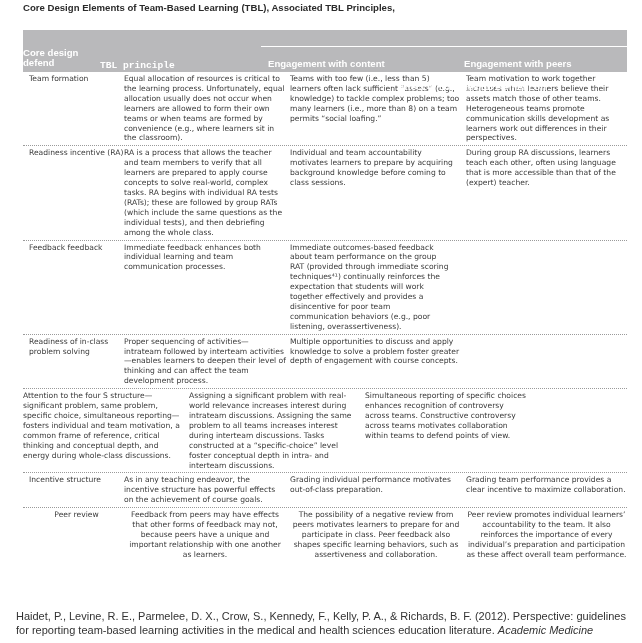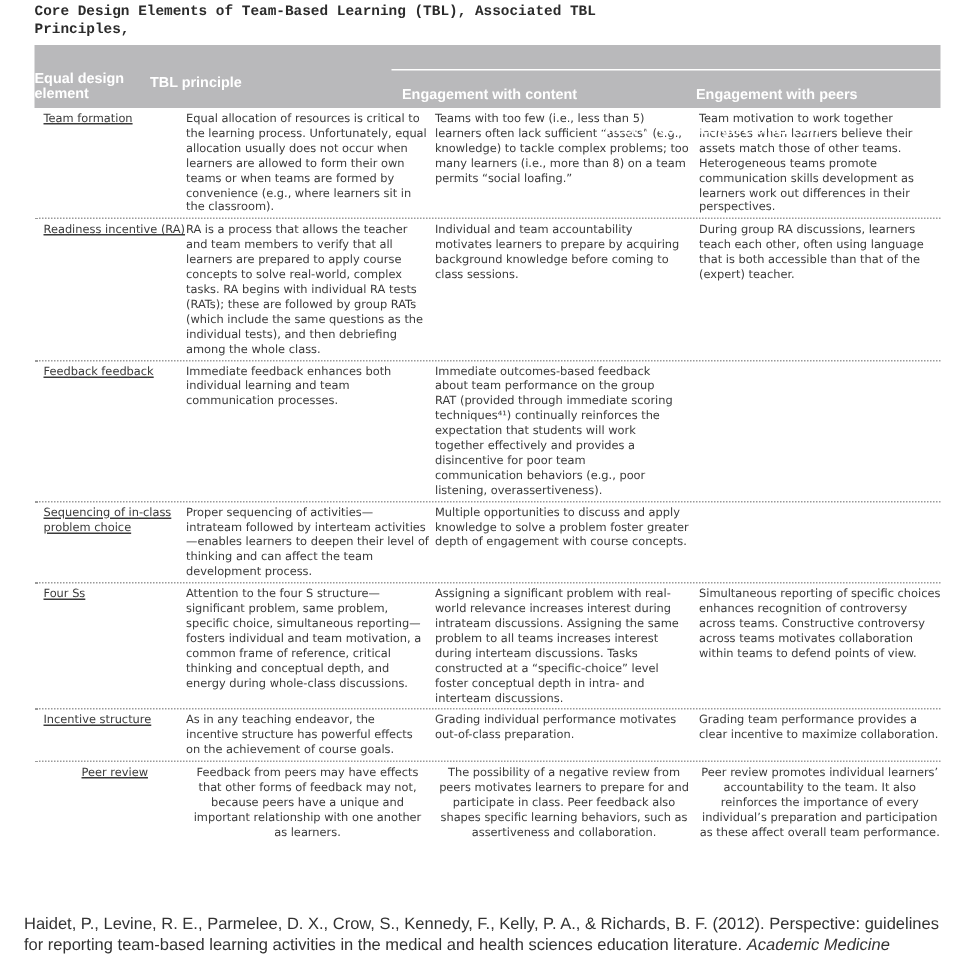--- a/index.html
+++ b/index.html
@@ -1,81 +1,80 @@
 <!DOCTYPE html>
 <html><head>
 <meta charset="utf-8">
 <style>
   html, body { margin: 0; padding: 0; background: #ffffff; }
   body { width: 642px; height: 643px; position: relative; overflow: hidden;
          font-family: "DejaVu Sans", sans-serif; color: #333333; }
   .title { position: absolute; left: 23px; top: 2px; width: 420px;
-           font-family: Liberation Mono, monospace; font-weight: bold;
+           font-family: Liberation Sans, sans-serif; font-weight: bold;
            font-size: 9.6px; line-height: 11.5px; color: #2b2b2b; }
   .tbl { position: absolute; left: 23px; top: 30px; width: 604px; }
   .head { background: #b9b9bb; height: 42px; position: relative; color: #ffffff;
           font-family: "Liberation Sans", sans-serif; font-weight: bold; font-size: 9.6px; }
   .head .span-label { position: absolute; left: 284px; right: 0; top: 3px; text-align: center; padding-left: 10px; margin-top: 48px; }
   .head .span-rule { position: absolute; left: 238px; right: 0; top: 16px; height: 1px; background: #ffffff; }
   .head .h1 { position: absolute; left: 0px; top: 18px; line-height: 10px; }
-  .head .h2 { position: absolute; left: 77px; top: 20px; }
+  .head .h2 { position: absolute; left: 77px; top: 30px; font-family: Liberation Mono, monospace; }
   .head .h3 { position: absolute; left: 245px; top: 28px; }
   .head .h4 { position: absolute; left: 441px; top: 28px; }
   .row { display: flex; border-bottom: 1px dotted #9a9a9a; font-size: 7.6px; line-height: 9.9px; color: #3a3a3a; }
   .row:last-child { border-bottom: none; text-align: center; }
   .c1 { width: 101px; padding: 2px 0 2px 4px; box-sizing: border-box; flex: none; }
   .c2 { width: 166px; padding: 2px 4px 2px 0; box-sizing: border-box; flex: none; }
   .c3 { width: 176px; padding: 2px 4px 2px 0; box-sizing: border-box; flex: none; }
   .c4 { width: 161px; padding: 2px 0 2px 0; box-sizing: border-box; flex: none; }
-  .c1 { padding-left: 6px; text-decoration: underline; }
+  .c1 { padding-left: 6px; }
   .citation { position: absolute; left: 16px; top: 609px; width: 624px;
               font-family: "Liberation Sans", sans-serif; font-size: 11px; line-height: 14px; color: #333333; }
   .citation i { font-style: italic; }
 </style>
 </head>
 <body>
 
 <div class="title">
   <div>Core Design Elements of Team-Based Learning (TBL), Associated TBL Principles,</div>
 </div>
 
 <div class="tbl">
   <div class="head">
     <div class="span-label">Effect of core design element on</div>
     <div class="span-rule"></div>
-    <div class="h1" style="width:70px;"><span>Equal design element</span></div>
+    <div class="h1" style="width:70px;"><span>Core design defend</span></div>
     <div class="h2">TBL principle</div>
     <div class="h3">Engagement with content</div>
     <div class="h4">Engagement with peers</div>
   </div>
 
   <div class="row">
     <div class="c1">Team formation</div>
     <div class="c2">Equal allocation of resources is critical to the learning process. Unfortunately, equal allocation usually does not occur when learners are allowed to form their own teams or when teams are formed by convenience (e.g., where learners sit in the classroom).</div>
     <div class="c3">Teams with too few (i.e., less than 5) learners often lack sufficient “assets” (e.g., knowledge) to tackle complex problems; too many learners (i.e., more than 8) on a team permits “social loafing.”</div>
     <div class="c4">Team motivation to work together increases when learners believe their assets match those of other teams. Heterogeneous teams promote communication skills development as learners work out differences in their perspectives.</div>
   </div>
   <div class="row">
     <div class="c1">Readiness incentive (RA)</div>
     <div class="c2">RA is a process that allows the teacher and team members to verify that all learners are prepared to apply course concepts to solve real-world, complex tasks. RA begins with individual RA tests (RATs); these are followed by group RATs (which include the same questions as the individual tests), and then debriefing among the whole class.</div>
     <div class="c3">Individual and team accountability motivates learners to prepare by acquiring background knowledge before coming to class sessions.</div>
-    <div class="c4">During group RA discussions, learners teach each other, often using language that is both accessible than that of the (expert) teacher.</div>
+    <div class="c4">During group RA discussions, learners teach each other, often using language that is more accessible than that of the (expert) teacher.</div>
   </div>
   <div class="row">
     <div class="c1">Feedback feedback</div>
     <div class="c2">Immediate feedback enhances both individual learning and team communication processes.</div>
     <div class="c4">Immediate outcomes-based feedback about team performance on the group RAT (provided through immediate scoring techniques⁴¹) continually reinforces the expectation that students will work together effectively and provides a disincentive for poor team communication behaviors (e.g., poor listening, overassertiveness).</div>
   </div>
   <div class="row">
-    <div class="c1">Sequencing of in-class problem choice</div>
+    <div class="c1">Readiness of in-class problem solving</div>
     <div class="c2">Proper sequencing of activities—intrateam followed by interteam activities—enables learners to deepen their level of thinking and can affect the team development process.</div>
     <div class="c3">Multiple opportunities to discuss and apply knowledge to solve a problem foster greater depth of engagement with course concepts.</div>
   </div>
   <div class="row">
-    <div class="c1">Four Ss</div>
     <div class="c2">Attention to the four S structure—significant problem, same problem, specific choice, simultaneous reporting—fosters individual and team motivation, a common frame of reference, critical thinking and conceptual depth, and energy during whole-class discussions.</div>
     <div class="c3">Assigning a significant problem with real-world relevance increases interest during intrateam discussions. Assigning the same problem to all teams increases interest during interteam discussions. Tasks constructed at a “specific-choice” level foster conceptual depth in intra- and interteam discussions.</div>
     <div class="c4">Simultaneous reporting of specific choices enhances recognition of controversy across teams. Constructive controversy across teams motivates collaboration within teams to defend points of view.</div>
   </div>
   <div class="row">
     <div class="c1">Incentive structure</div>
     <div class="c2">As in any teaching endeavor, the incentive structure has powerful effects on the achievement of course goals.</div>
     <div class="c3">Grading individual performance motivates out-of-class preparation.</div>
     <div class="c4">Grading team performance provides a clear incentive to maximize collaboration.</div>
   </div>

